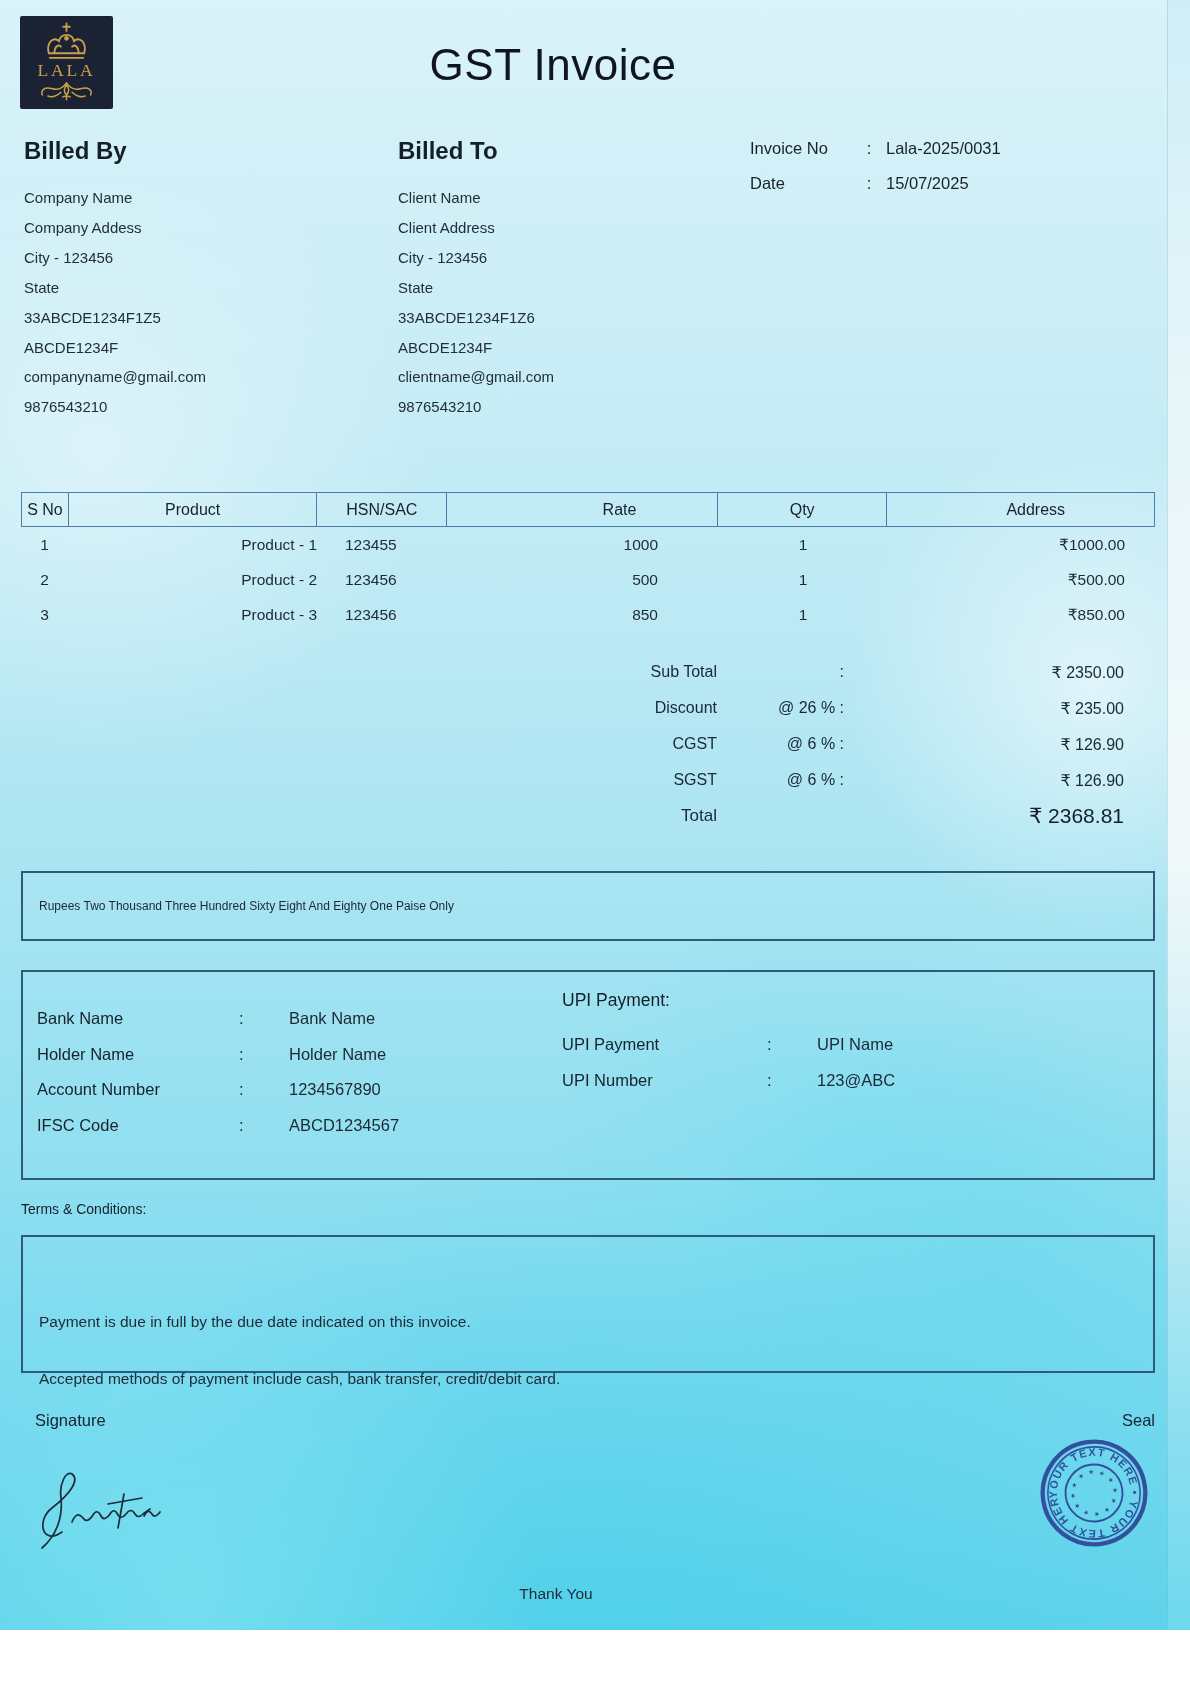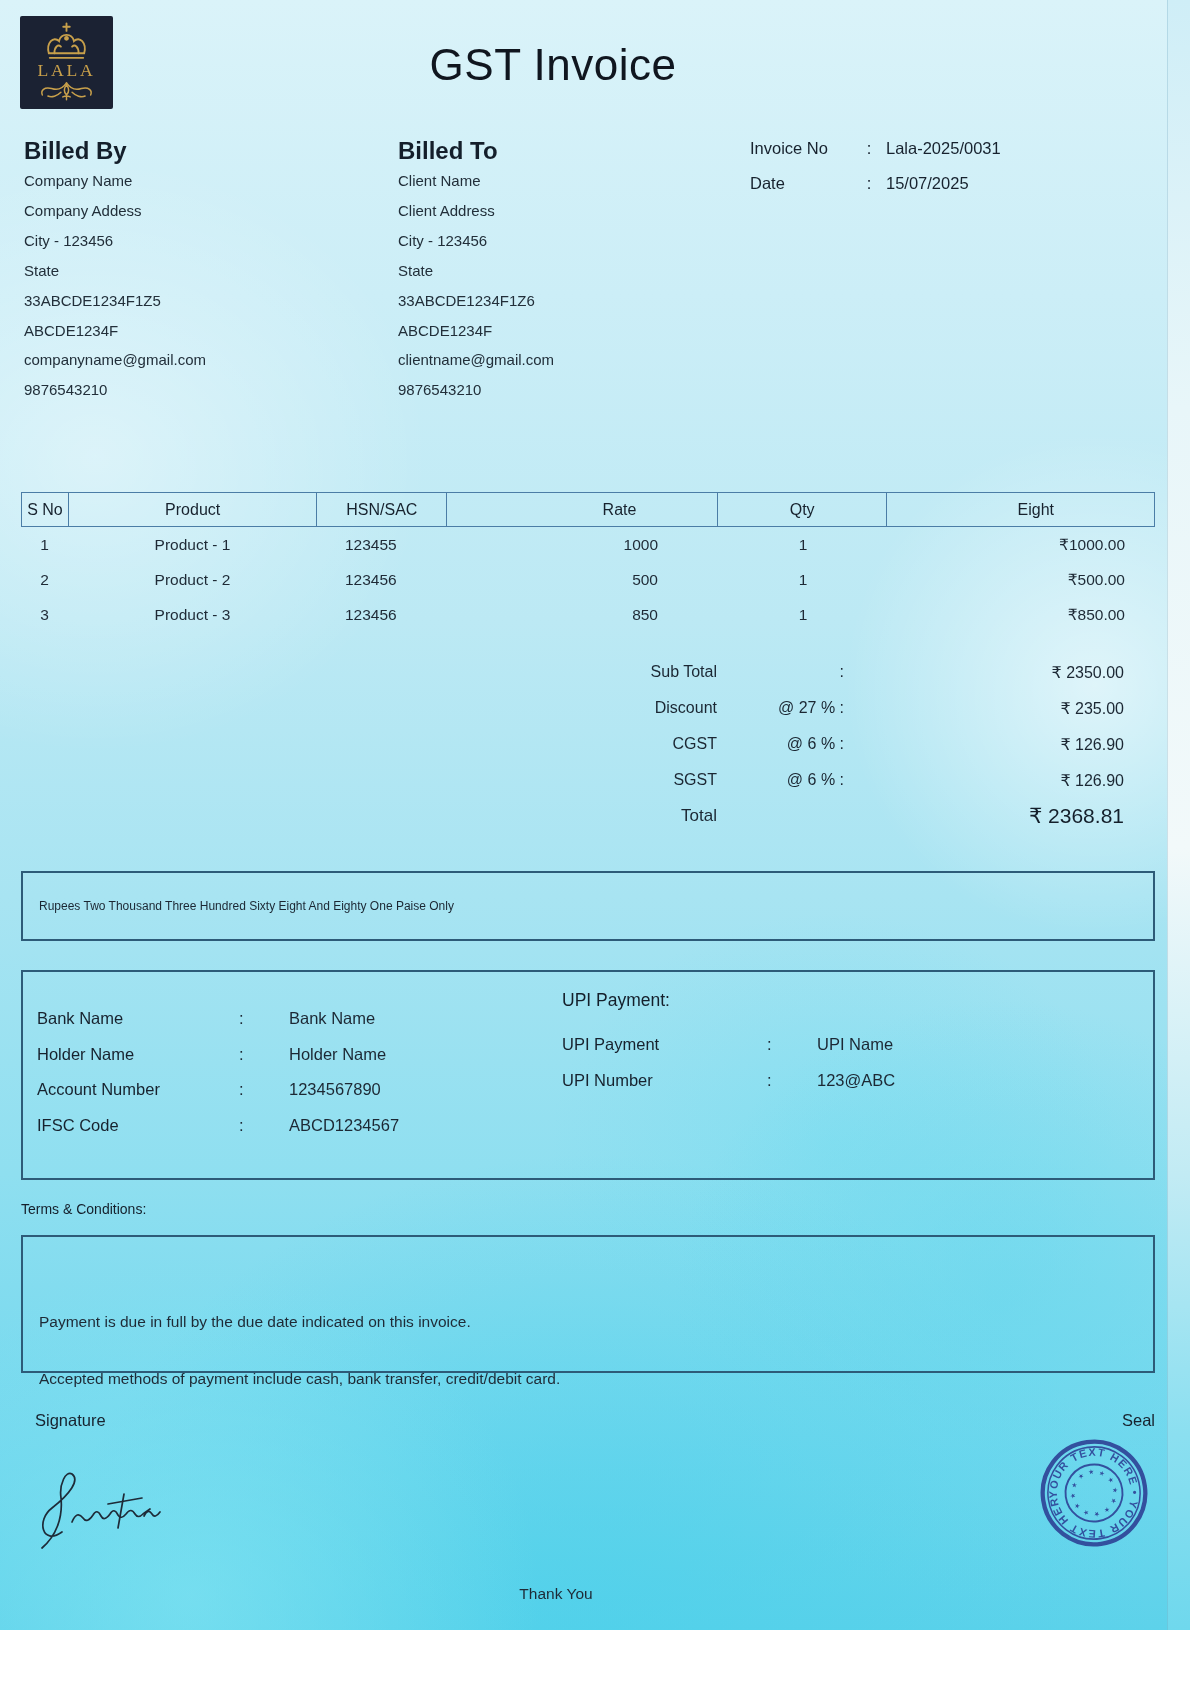--- a/index.html
+++ b/index.html
@@ -27,21 +27,21 @@
   .logo{
     position:absolute;left:20px;top:16px;width:93px;height:93px;
     background:#1b2233;border-radius:2px;
   }
   .page-title{
     position:absolute;left:0;top:40px;width:1106px;text-align:center;
     font-size:44px;font-weight:400;letter-spacing:.5px;color:#10161f;
   }
   .party{position:absolute;top:137px;}
   .party .heading{font-size:24px;font-weight:600;color:#141f2b;}
-  .party .lines{margin-top:1px;font-size:15px;color:#222f3a;}
+  .party .lines{margin-top:18px;font-size:15px;color:#222f3a;}
   .party .lines div{line-height:29.9px;white-space:nowrap;}
   .billed-by{left:24px;}
   .billed-to{left:398px;}
   .meta{position:absolute;left:750px;top:131px;font-size:16.5px;color:#17222e;}
   .meta-row{display:flex;height:35px;align-items:center;}
   .meta-row .lbl{width:112px;font-weight:500;}
   .meta-row .col{width:14px;text-align:center;}
   .meta-row .val{margin-left:10px;}
   
   .inv-table-head{
@@ -50,21 +50,21 @@
     font-size:16px;color:#17222e;
   }
   .inv-table-head .hc{
     box-sizing:border-box;display:flex;align-items:center;justify-content:center;
     border-right:1.6px solid #4b7da6;
   }
   .inv-table-head .hc:last-child{border-right:none;}
   .inv-rows{position:absolute;left:21px;top:527px;width:1134px;font-size:15.5px;color:#1e2a36;}
   .inv-row{display:flex;height:35px;align-items:center;}
   .c0{width:47px;text-align:center;}
-  .c1{width:249px;text-align:center;}
+  .c1{width:249px;text-align:right;}
   .c2{width:130px;box-sizing:border-box;padding-left:28px;text-align:left;}
   .c3{width:271px;box-sizing:border-box;text-align:right;padding-right:60px;}
   .c4{width:170px;text-align:center;}
   .c5{width:267px;box-sizing:border-box;text-align:right;padding-right:30px;}
   .inv-table-head .c2{padding-left:0;text-align:center;justify-content:center;}
   .inv-table-head .c3{padding-right:0;justify-content:center;padding-left:75px;}
   .inv-table-head .c5{padding-right:0;justify-content:center;padding-left:30px;}
   
   .totals{position:absolute;left:21px;top:654px;width:1103px;font-size:16px;color:#1b2733;}
   .trow{display:flex;height:36px;align-items:center;gap:44px;}
@@ -167,21 +167,21 @@
       <span class="val">15/07/2025</span>
     </div>
   </div>
 
   <div class="inv-table-head">
     <div class="hc c0">S No</div>
     <div class="hc c1">Product</div>
     <div class="hc c2">HSN/SAC</div>
     <div class="hc c3">Rate</div>
     <div class="hc c4">Qty</div>
-    <div class="hc c5">Eight</div>
+    <div class="hc c5">Address</div>
   </div>
   <div class="inv-rows">
     <div class="inv-row">
       <div class="c0">1</div>
       <div class="c1">Product - 1</div>
       <div class="c2">123455</div>
       <div class="c3">1000</div>
       <div class="c4">1</div>
       <div class="c5">₹1000.00</div>
     </div>
@@ -204,21 +204,21 @@
   </div>
 
   <div class="totals">
     <div class="trow">
       <span class="tlabel">Sub Total</span>
       <span class="tmid">:</span>
       <span class="tval">₹ 2350.00</span>
     </div>
     <div class="trow">
       <span class="tlabel">Discount</span>
-      <span class="tmid">@ 27 % :</span>
+      <span class="tmid">@ 26 % :</span>
       <span class="tval">₹ 235.00</span>
     </div>
     <div class="trow">
       <span class="tlabel">CGST</span>
       <span class="tmid">@ 6 % :</span>
       <span class="tval">₹ 126.90</span>
     </div>
     <div class="trow">
       <span class="tlabel">SGST</span>
       <span class="tmid">@ 6 % :</span>

